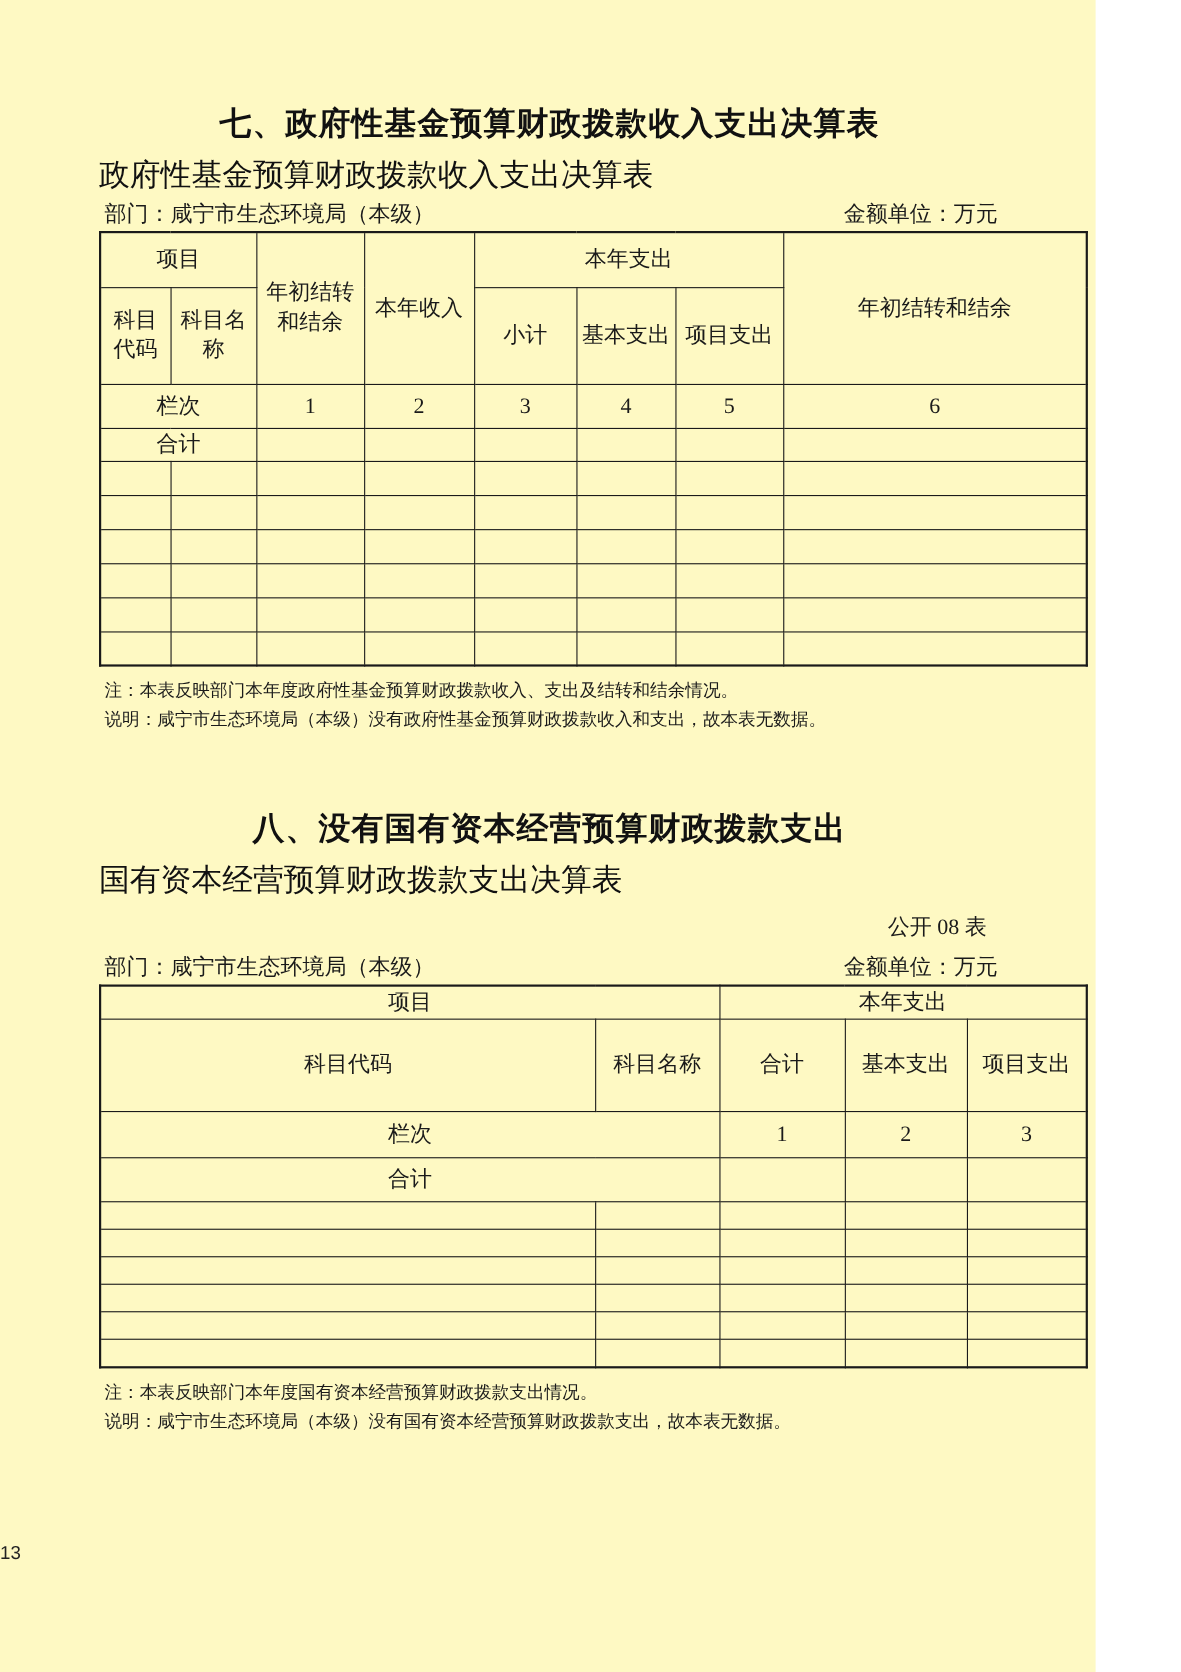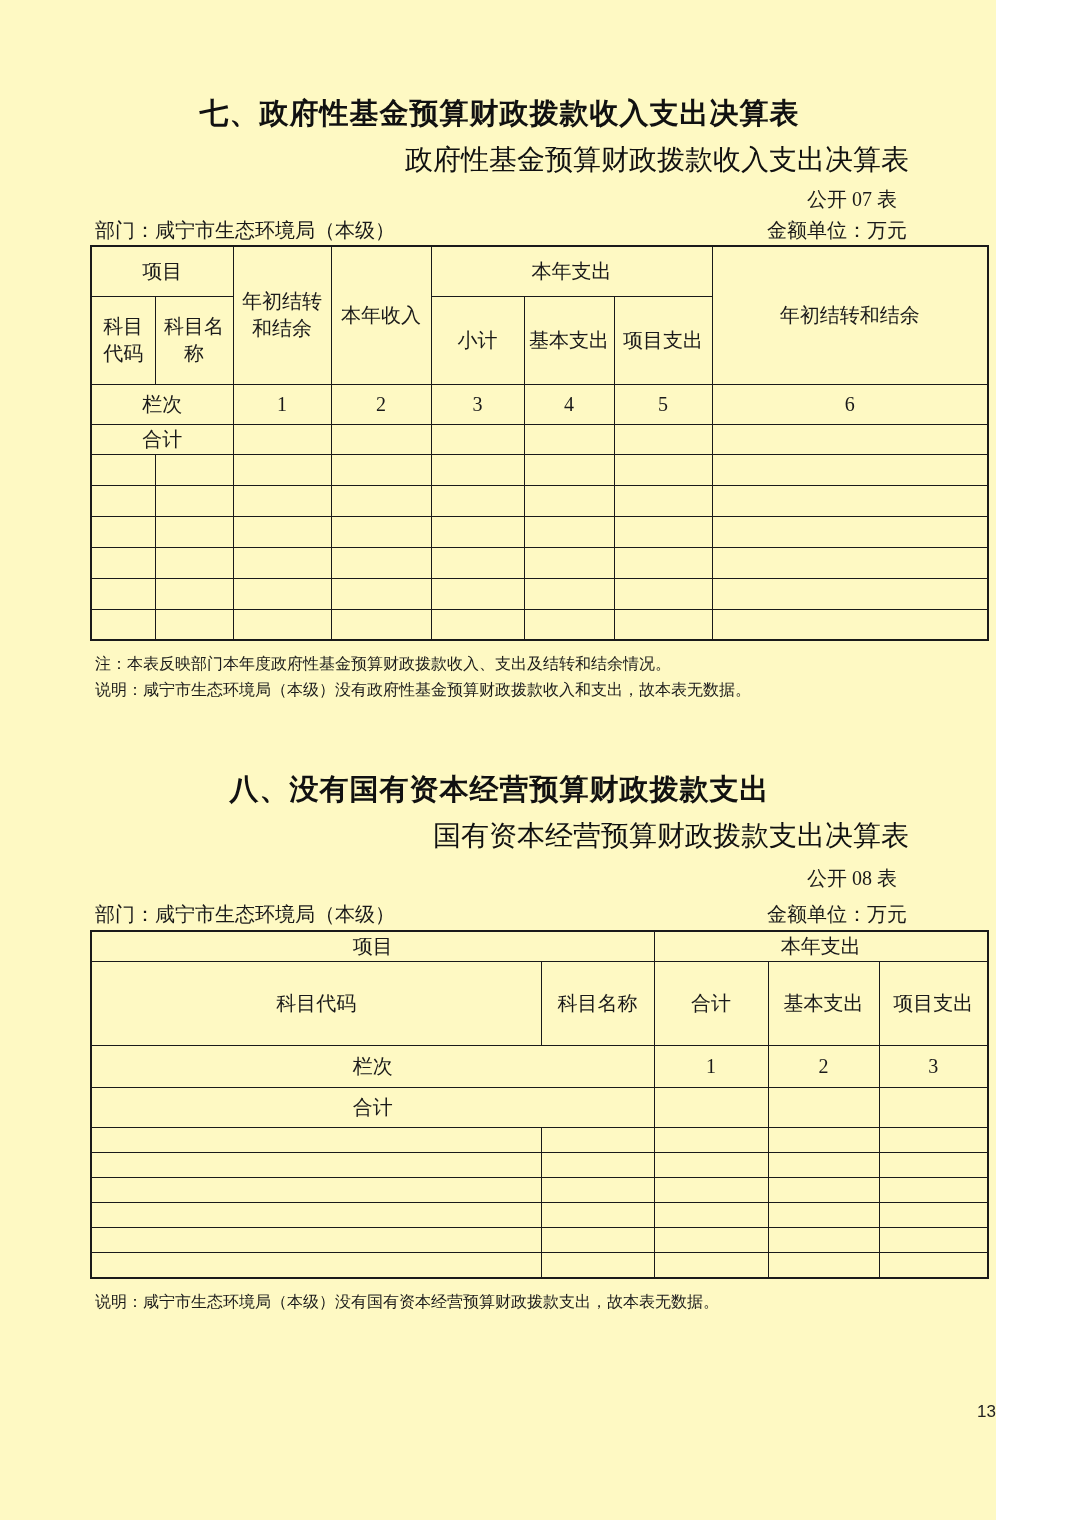--- a/index.html
+++ b/index.html
@@ -21,21 +21,21 @@
     font-weight: bold;
     font-size: 29px;
     line-height: 32px;
     text-align: center;
     letter-spacing: 1px;
     color: #111;
   }
   .table-title {
     font-size: 28px;
     line-height: 30px;
-    text-align: right;
+    text-align: left;
     margin-top: 16px;
     color: #111;
   }
   .code-line {
     font-size: 20px;
     line-height: 22px;
     text-align: right;
     padding-right: 12px;
     margin-top: 13px;
   }
@@ -70,35 +70,34 @@
     font-size: 16px;
     line-height: 26px;
     padding-left: 5px;
   }
   .section8-block { margin-top: 70px; }
   .page-number {
     position: absolute;
     left: 0;
     right: 0;
     top: 1402px;
-    text-align: right;
+    text-align: left;
     font-size: 17px;
     font-family: "Liberation Sans", "DejaVu Sans", sans-serif;
     color: #222;
   }
 </style>
 </head>
 <body>
 
 <div class="page">
   <div class="content">
 
     <div class="section-heading">七、政府性基金预算财政拨款收入支出决算表</div>
     <div class="table-title">政府性基金预算财政拨款收入支出决算表</div>
-    <div class="code-line">公开 07 表</div>
     <div class="meta-line">
       <span>部门：咸宁市生态环境局（本级）</span>
       <span>金额单位：万元</span>
     </div>
 
     <table class="budget">
       <colgroup>
         <col style="width:64px">
           <col style="width:78px">
           <col style="width:98px">
@@ -293,20 +292,21 @@
               <td></td>
               <td></td>
               <td></td>
               <td></td>
               <td></td>
             </tr>
           </tbody>
       </table>
 
       <div class="notes">
+        <div>注：本表反映部门本年度国有资本经营预算财政拨款支出情况。</div>
         <div>说明：咸宁市生态环境局（本级）没有国有资本经营预算财政拨款支出，故本表无数据。</div>
       </div>
     </div>
 
   </div>
 
   <div class="page-number">13</div>
 </div>
 
 </body></html>

